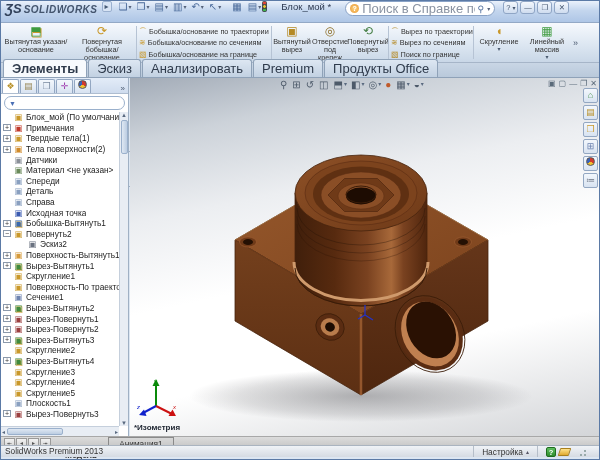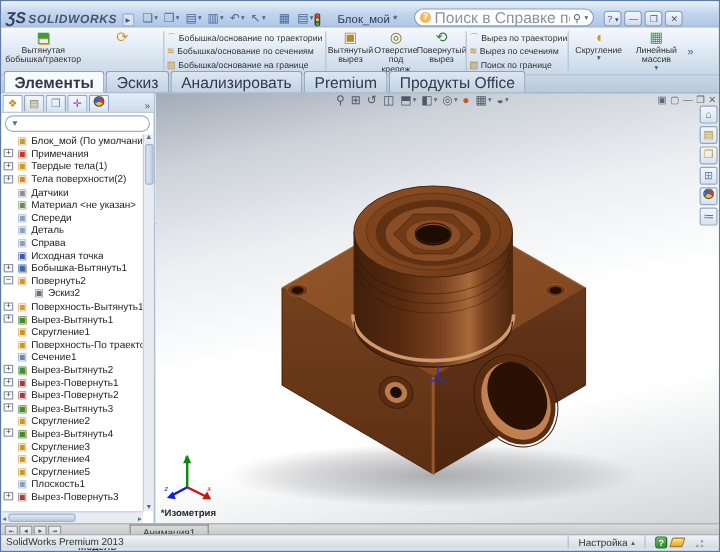--- a/index.html
+++ b/index.html
@@ -1,20 +1,20 @@
 <!DOCTYPE html>
 <html><head>
 <meta charset="utf-8">
 <style>
   html,body{margin:0;padding:0;background:#9aa7b8;}
   *{box-sizing:border-box;}
   .app{position:relative;width:600px;height:460px;font-family:"Liberation Sans",sans-serif;
        background:#dce6f2;border:1px solid #5b7aa6;overflow:hidden;}
   
-  .titlebar{position:absolute;left:0;top:0;width:100%;height:22px;display:flex;align-items:flex-end;
+  .titlebar{position:absolute;left:0;top:0;width:100%;height:22px;display:flex;align-items:flex-start;
     background:linear-gradient(#eaf1fb,#c4d6ee 45%,#aec6e6);border-bottom:1px solid #93a9c6;padding:0 4px;}
   .logo{display:flex;align-items:baseline;font-style:italic;font-weight:bold;color:#44556e;}
   .logo .mark{font-size:13px;color:#31415a;margin-right:2px;}
   .logo .word{font-size:10px;letter-spacing:.5px;}
   .menu-arrow{font-size:8px;color:#46engage5;color:#465a75;margin:0 6px 0 4px;padding:0 2px;border:1px solid #9ab0cf;border-radius:2px;background:#d8e4f4;}
   .qbar{display:flex;align-items:center;gap:3px;}
   .qbtn{display:flex;align-items:center;font-size:10px;line-height:10px;color:#4a6a9a;padding:1px 1px;border-radius:2px;}
   .qbtn .dd{font-size:6px;color:#55627a;margin-left:1px;}
   .traffic{width:5px;height:11px;background:#5a5f66;border-radius:2px;
     background-image:radial-gradient(circle at 50% 18%,#e04338 1.1px,transparent 1.6px),
@@ -215,24 +215,25 @@
       <span class="wbtn">❐</span>
       <span class="wbtn">✕</span>
     </div>
   </div>
 
   <div class="ribbon">
     <div style="display:flex">
 
     <div class="rbtn" style="width:66px">
           <span class="ric" data-icon="extruded-boss-icon">⬒</span>
-          <span>Вытянутая бобышка/траектор</span>
+          <span>Вытянутая указан/основание</span>
         </div>
         <div class="rbtn" style="width:66px">
           <span class="ric" data-icon="revolved-boss-icon">⟳</span>
+          <span>Повернутая бобышка/основание</span>
         </div>
       </div>
     <div class="rsep"></div>
     <div class="rstack" style="width:132px">
 
     <div class="sit">
           <span class="ric" data-icon="swept-boss-icon">⌒</span>
           <span>Бобышка/основание по траектории</span>
         </div>
         <div class="sit">

